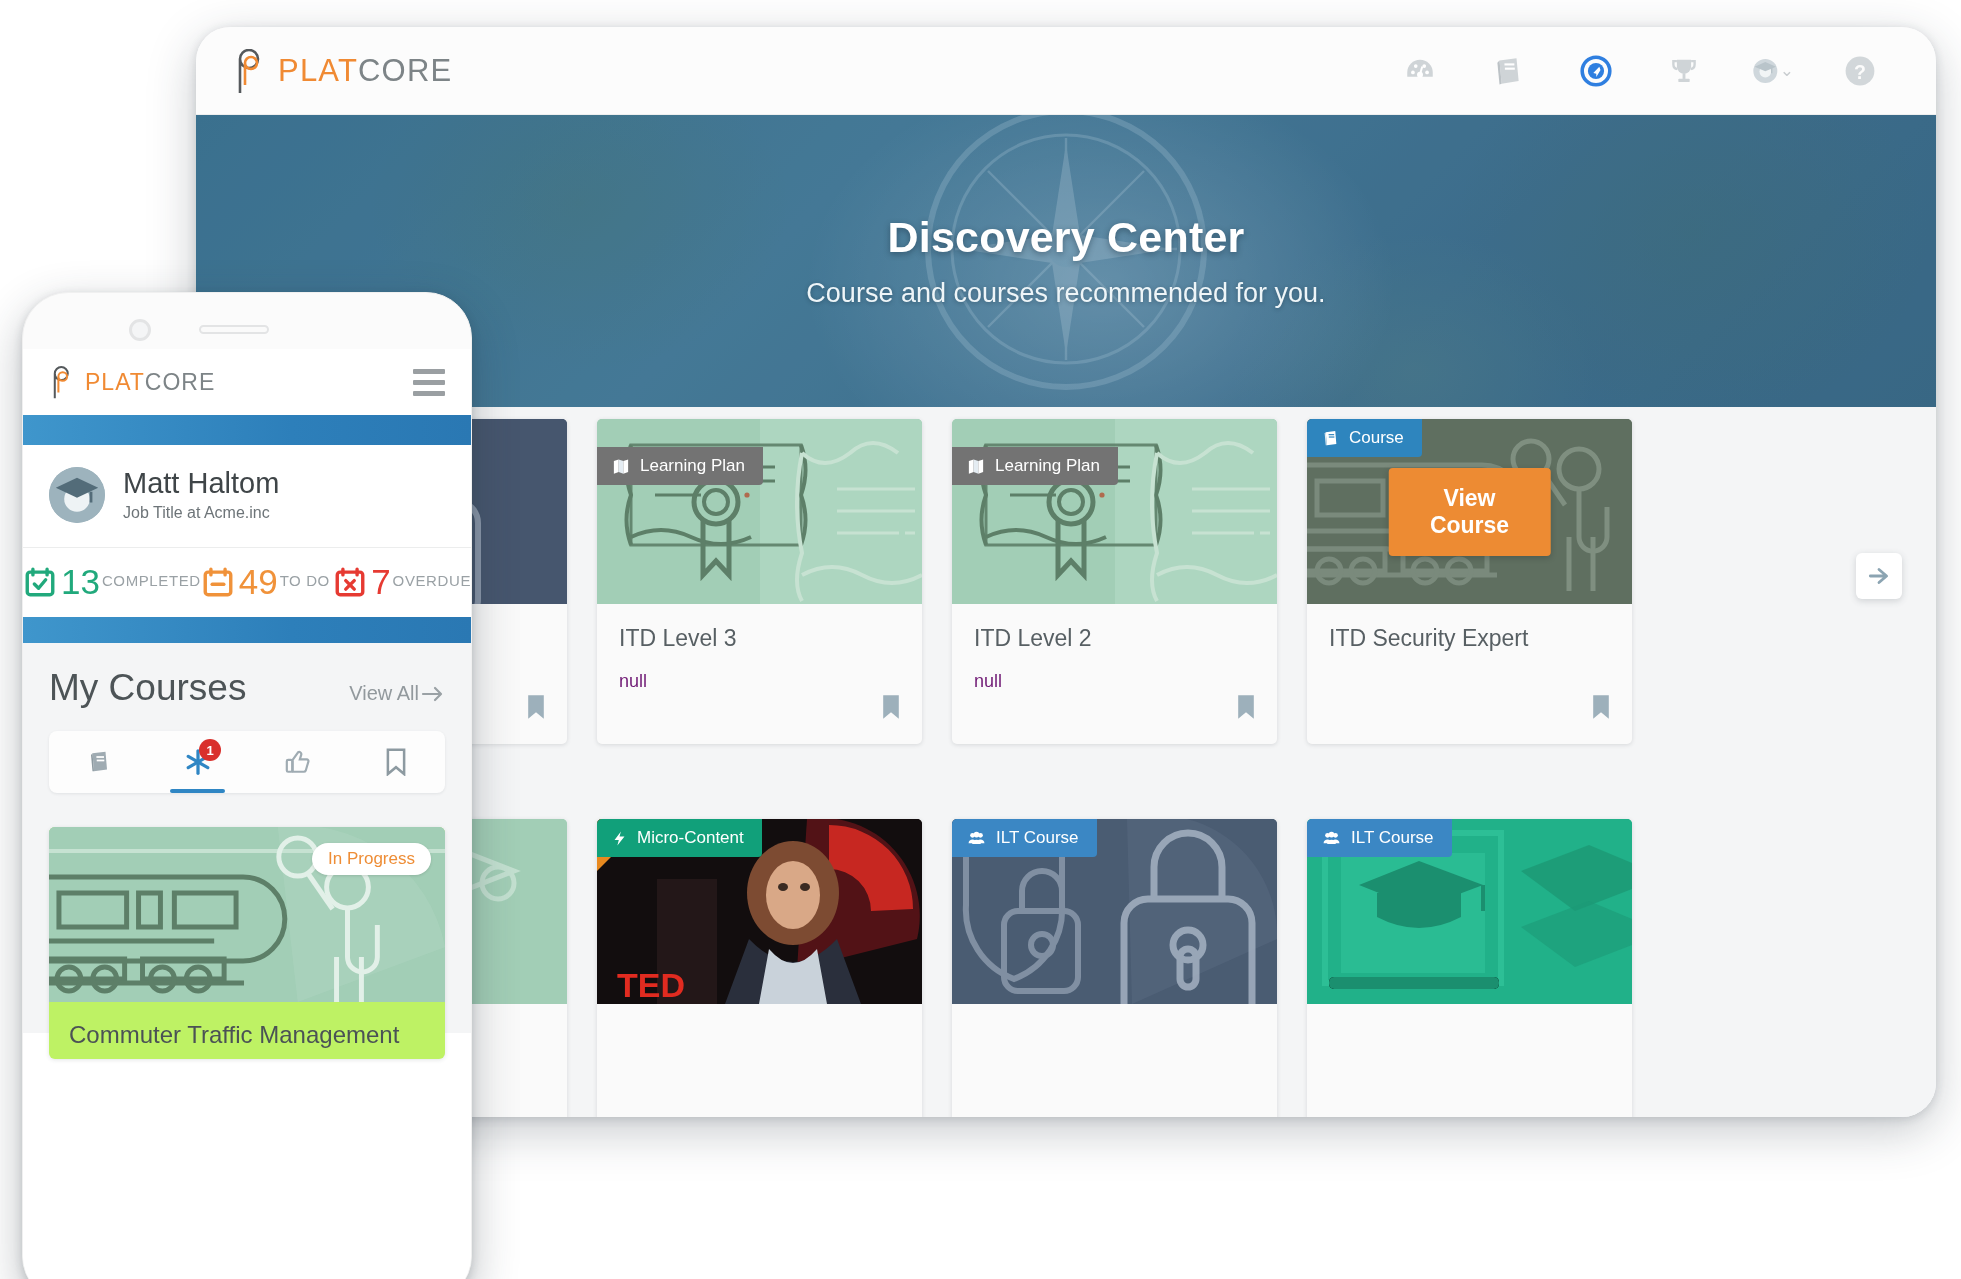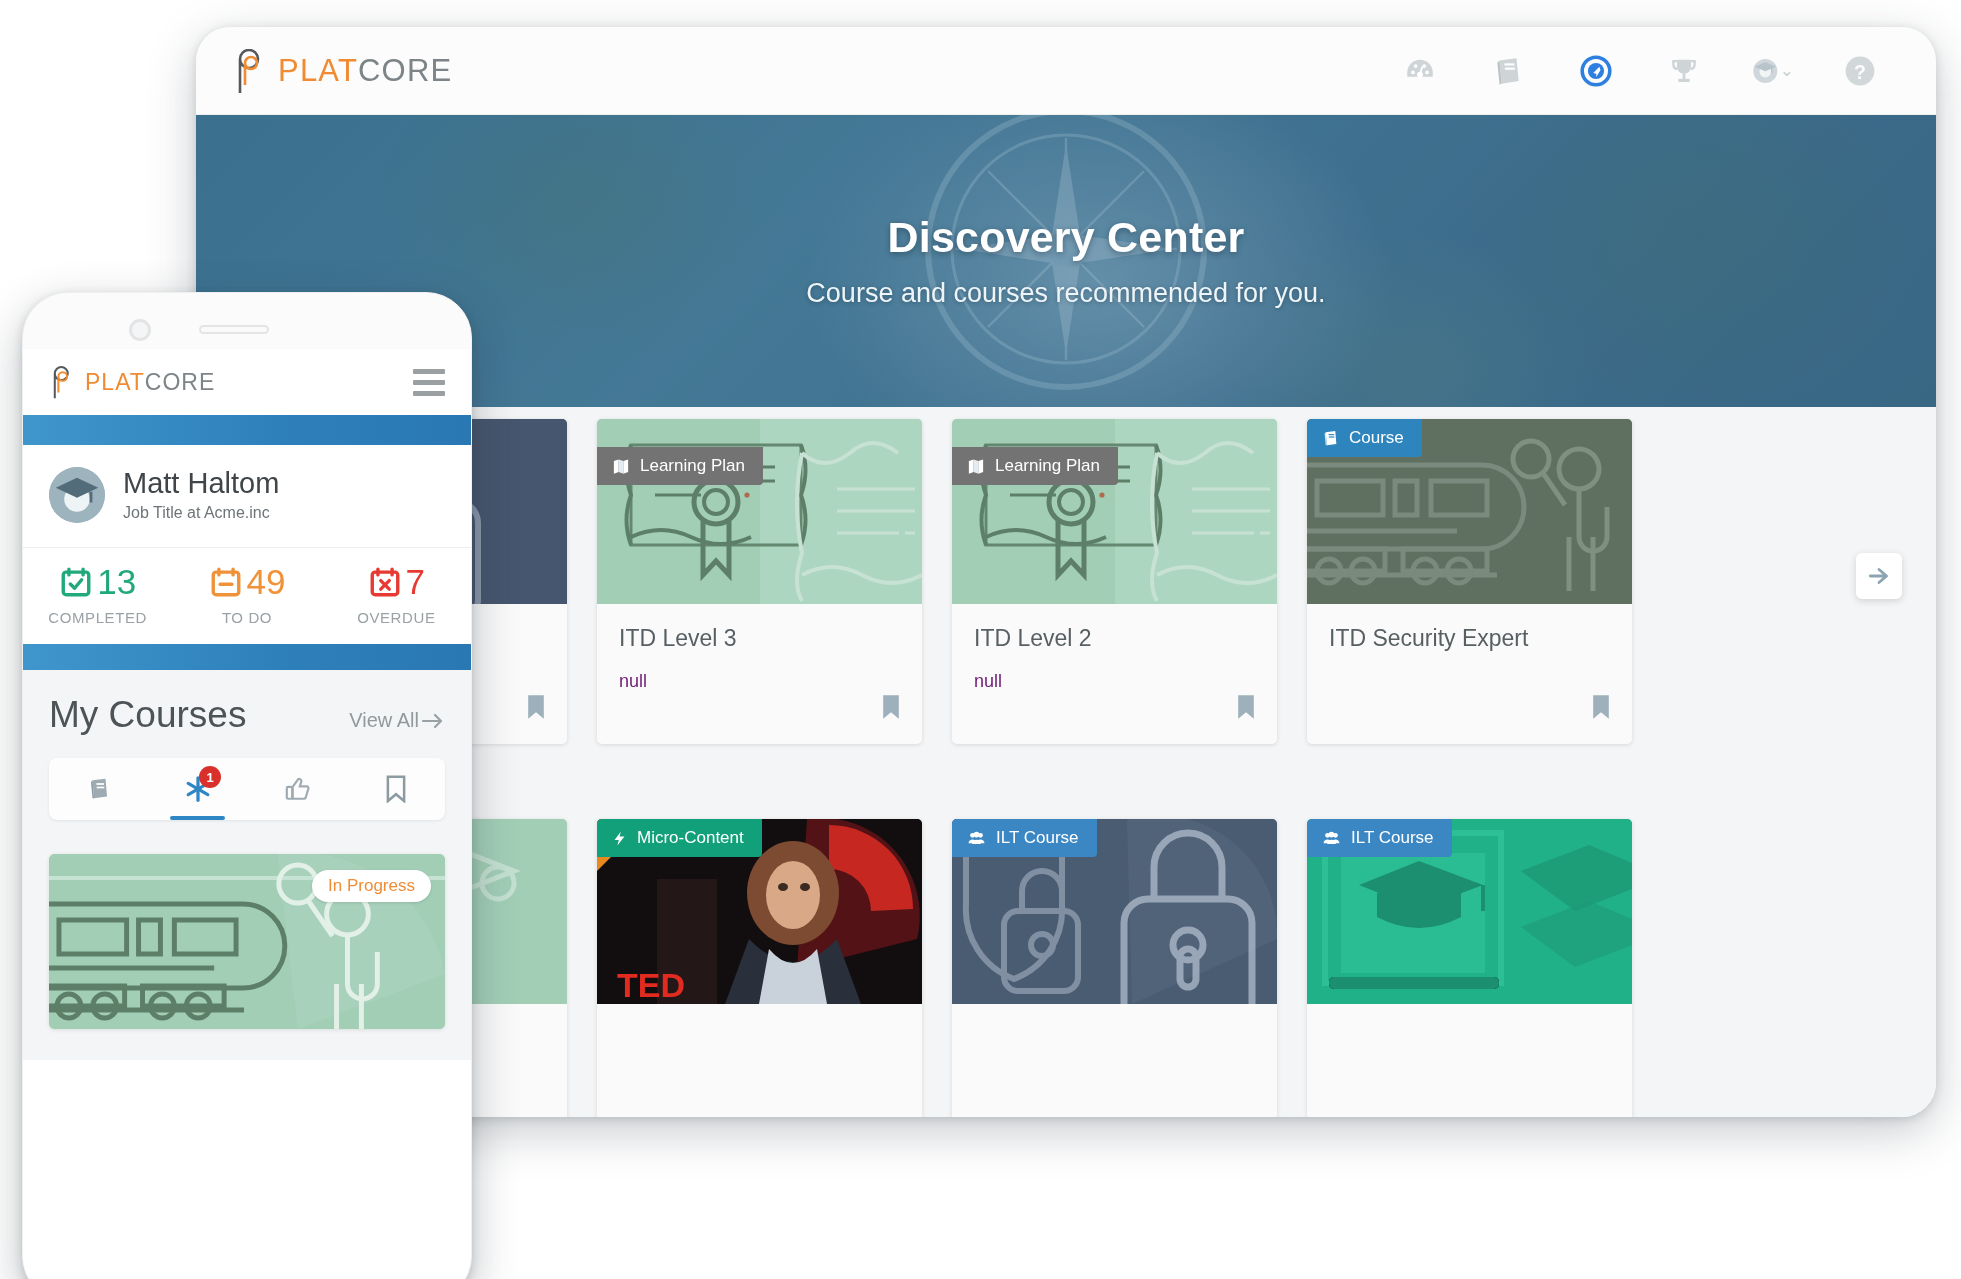--- a/index.html
+++ b/index.html
@@ -140,21 +140,21 @@
   .ph-burger i { display:block; height:5px; background:#9a9fa2; border-radius:1px; }
 
   .ph-bar { height:30px; background: linear-gradient(90deg,#3f96cc 0%, #2d7fba 60%, #2a78b3 100%); }
 
   .ph-user { display:flex; align-items:center; gap:18px; padding:22px 26px 24px 26px; }
   .avatar { width:56px; height:56px; border-radius:50%; background:#9db3bd; position:relative; overflow:hidden; flex:none; }
   .ph-name { font-size:29px; color:#3f4548; line-height:1.1; }
   .ph-job { font-size:16px; color:#6d7478; margin-top:5px; }
 
   .ph-stats { display:flex; border-top:1px solid #eceded; padding:16px 0 18px 0; }
-  .stat { flex:1; display:flex; flex-direction:column; align-items:center; gap:2px; }
+  .stat { flex:1; display:flex; flex-direction:row; align-items:flex-start; gap:2px; }
   .stat-top { display:flex; align-items:center; gap:4px; }
   .stat-num { font-size:35px; font-weight:400; line-height:1; }
   .stat-lbl { font-size:15px; color:#9aa1a5; letter-spacing:.6px; margin-top:8px; }
   .c-green { color:#21a97c; } .c-orange { color:#f0923a; } .c-red { color:#e63a32; }
 
   .ph-bar2 { height:26px; background: linear-gradient(90deg,#3f96cc 0%, #2d7fba 60%, #2a78b3 100%); }
 
   .ph-sec { background:#f4f5f6; padding:24px 26px 0 26px; height:390px; }
   .ph-sec-head { display:flex; align-items:baseline; justify-content:space-between; }
   .ph-h2 { font-size:37px; color:#4d5457; font-weight:400; }
@@ -428,20 +428,21 @@
                       <circle cx="152" cy="152" r="12"></circle>
                 </g>
                 <g fill="none" stroke="#7f8f80" stroke-width="5">
                   <circle cx="224" cy="40" r="18"></circle>
                   <path d="M236 54 L258 86"></path>
                   <circle cx="272" cy="50" r="20"></circle>
                   <path d="M272 70 v48 a14 14 0 0 0 28 0 v-30"></path>
                   <path d="M262 118 v54 M286 118 v54"></path>
                 </g>
               </svg>
+              <button class="hover-btn">View Course</button>
             </div>
             <div class="card-meta">
               <div class="card-title">ITD Security Expert</div>
               <div class="card-sub"></div>
               <span class="card-bm">
                 <svg width="22" height="26" viewBox="0 0 16 20">
                       <path d="M2 1h12v18l-6-5-6 5z" fill="#9db0bb"></path>
                     </svg>
               </span>
             </div>
@@ -733,18 +734,19 @@
               <g fill="none" stroke="#e2f0e8" stroke-width="5">
                 <circle cx="250" cy="30" r="19"></circle>
                 <path d="M260 46 L285 82"></path>
                 <circle cx="300" cy="60" r="21"></circle>
                 <path d="M300 82 v48 a15 15 0 0 0 30 0 v-32"></path>
                 <path d="M289 130 v50 M314 130 v50"></path>
               </g>
             </svg>
             <span class="ph-pill">In Progress</span>
           </div>
+          <div class="ph-card-title">Commuter Traffic Management</div>
         </div>
       </div>
     </div>
   </div>
 
 </div>
 
 </body></html>

